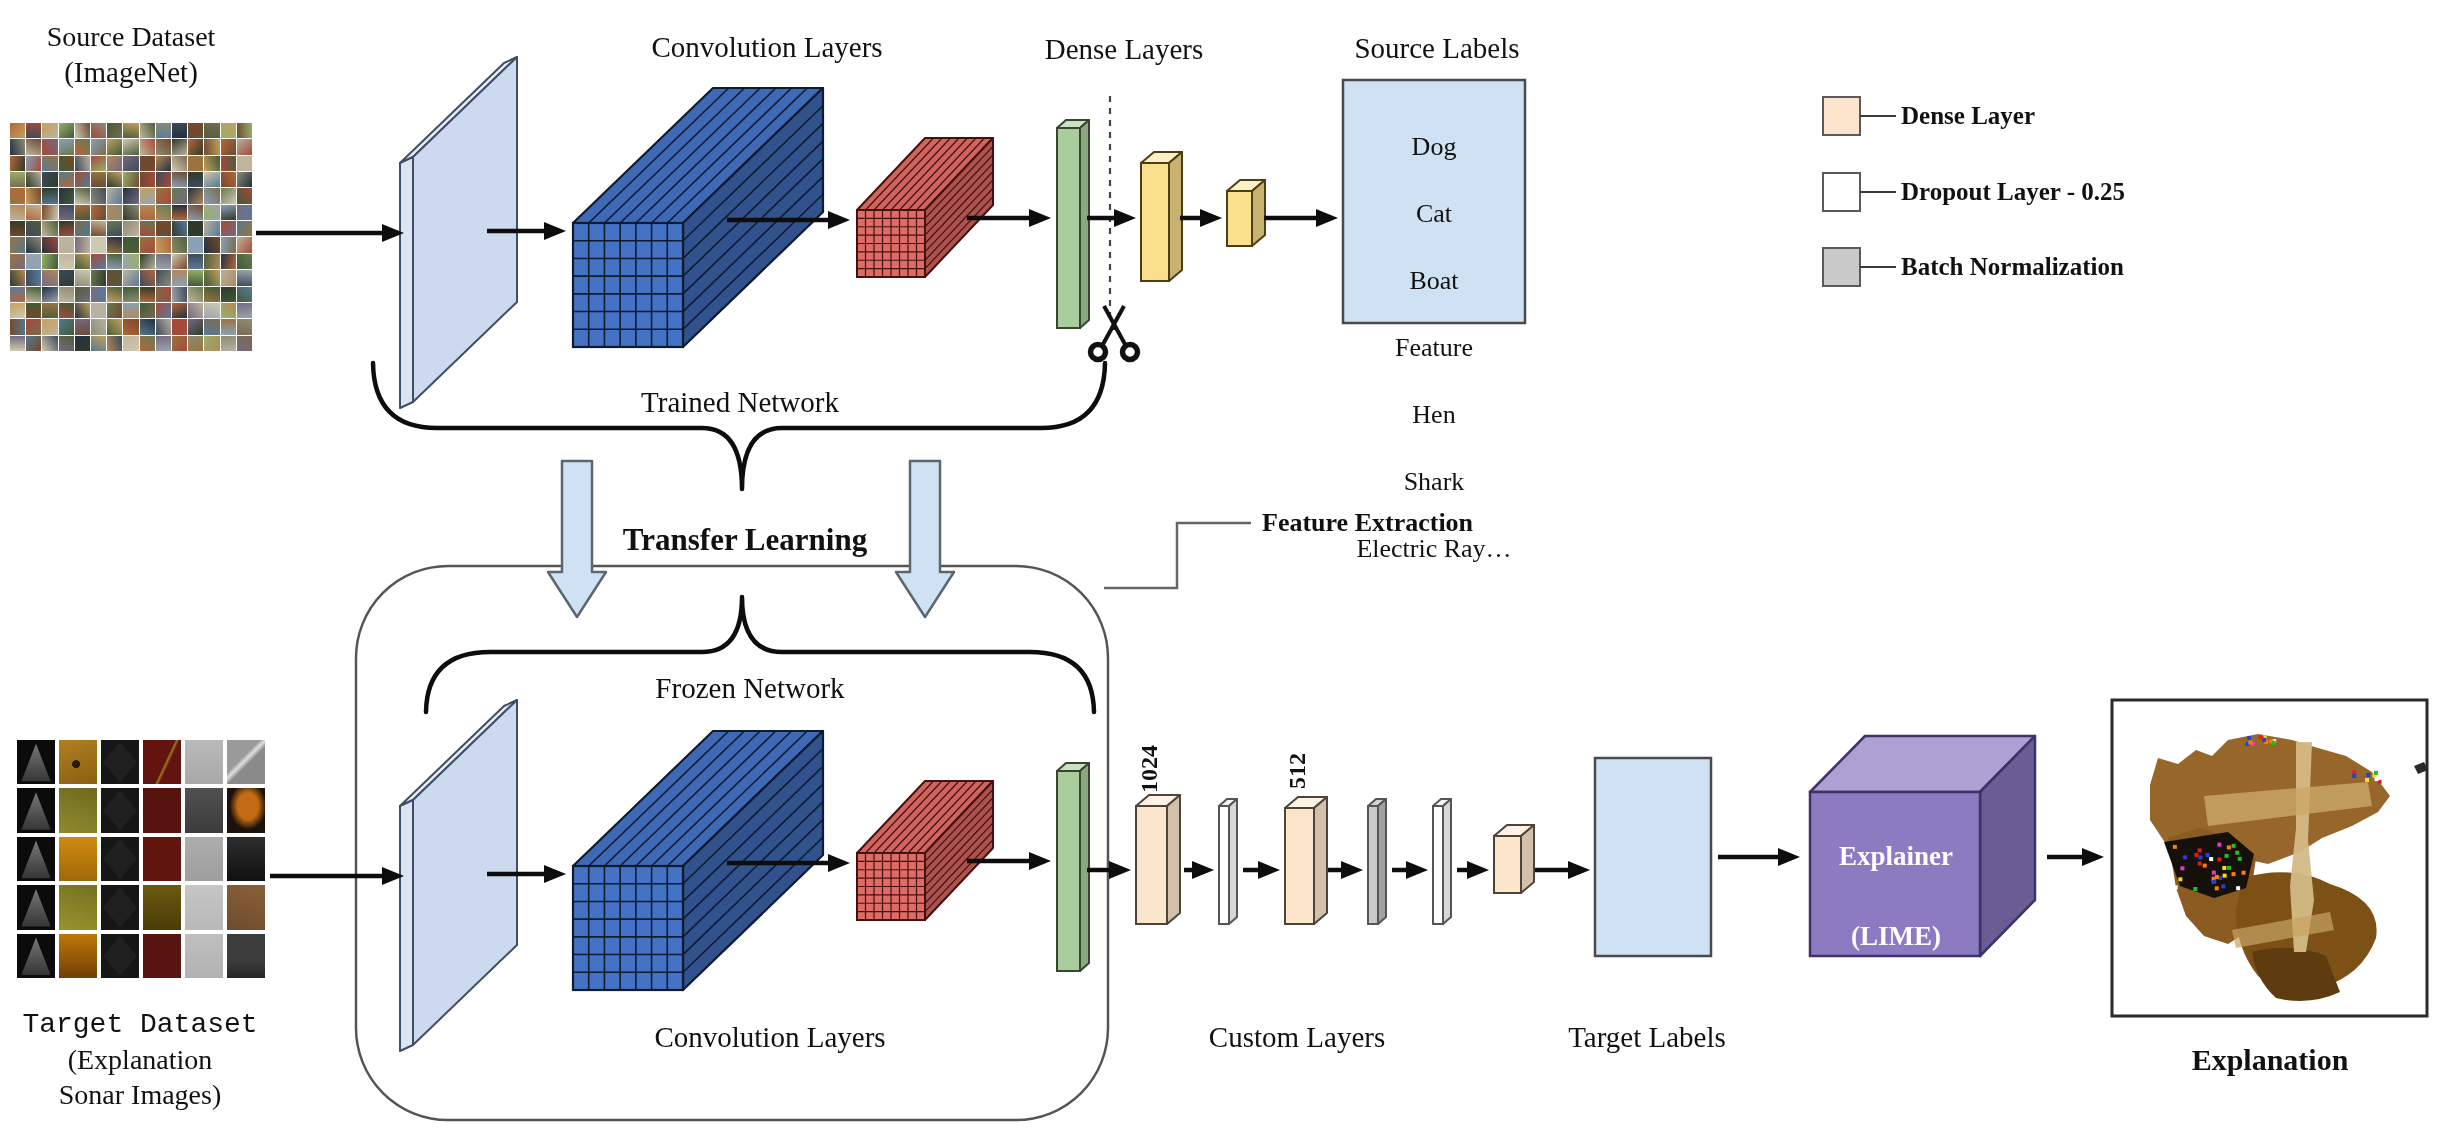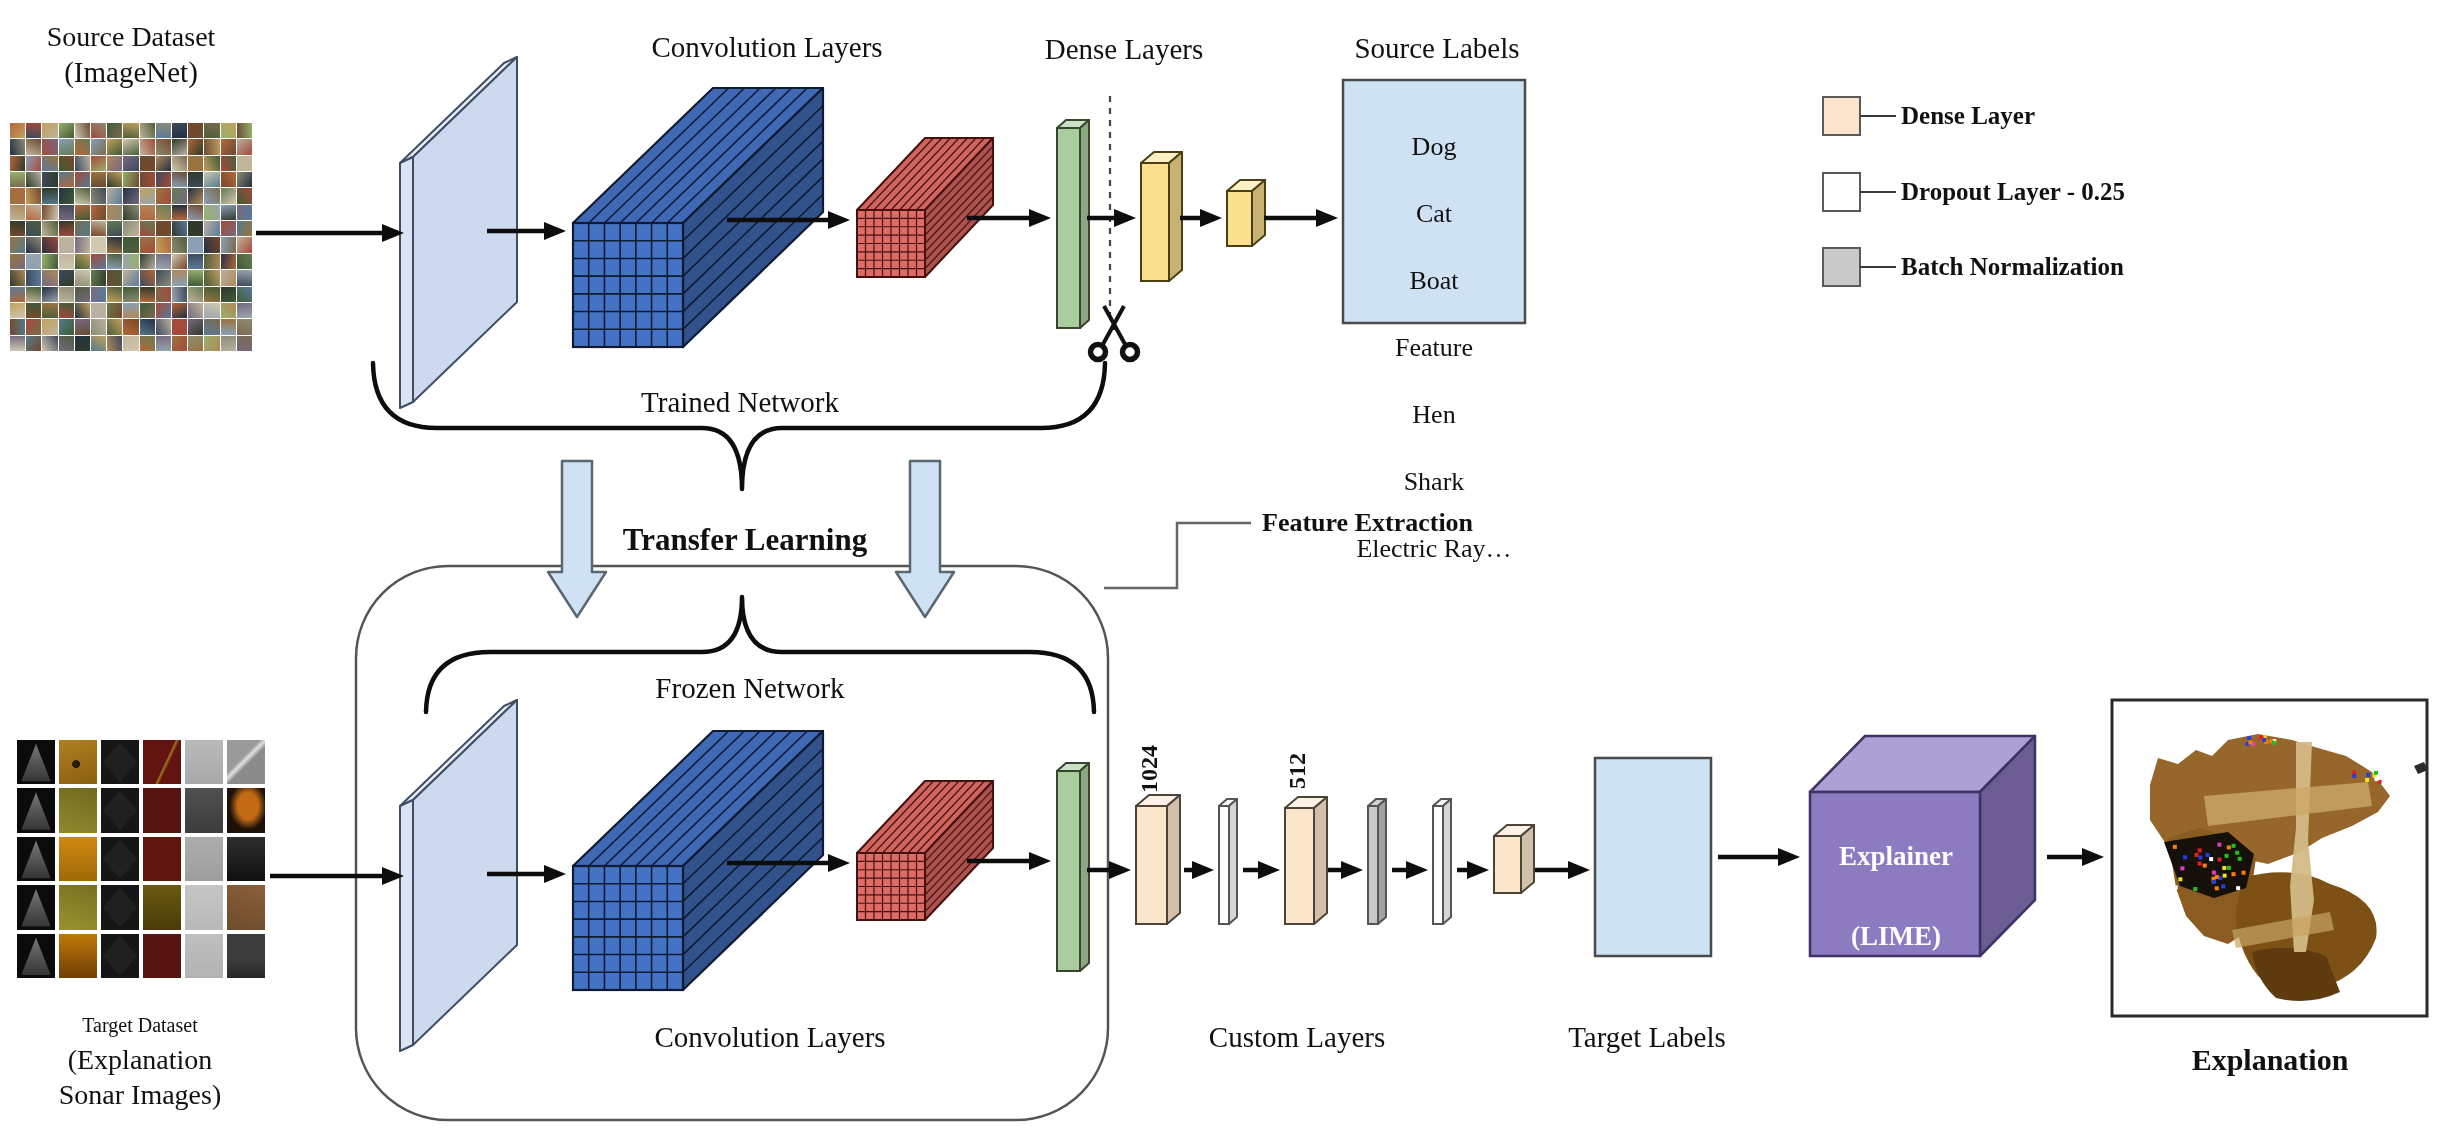--- a/index.html
+++ b/index.html
@@ -682,18 +682,18 @@
   <div class="lbl" style="left:1297px;top:1037px;font-size:29px;">Custom Layers</div>
   <div class="lbl" style="left:1647px;top:1037px;font-size:29px;">Target Labels</div>
 
   <div class="lbl rot bold" style="left:1150px;top:769px;font-size:24px;">1024</div>
   <div class="lbl rot bold" style="left:1298px;top:771px;font-size:24px;">512</div>
 
 
   <div class="cubetext" style="left:1896px;top:856px;font-size:27px;">Explainer</div>
   <div class="cubetext" style="left:1896px;top:892px;font-size:27px;margin-top:44px;">(LIME)</div>
 
-  <div class="lbl c" style="left:140px;top:1025px;font-size:20px;">Target Dataset</div>
+  <div class="lbl c" style="left:140px;top:1025px;font-size:28px;font-family:Liberation Mono, monospace;">Target Dataset</div>
   <div class="lbl c" style="left:140px;top:1060px;font-size:28px;">(Explanation</div>
   <div class="lbl c" style="left:140px;top:1095px;font-size:28px;">Sonar Images)</div>
 
   <div class="lbl bold" style="left:2270px;top:1060px;font-size:30px;">Explanation</div>
 </div>
 
 </body></html>

